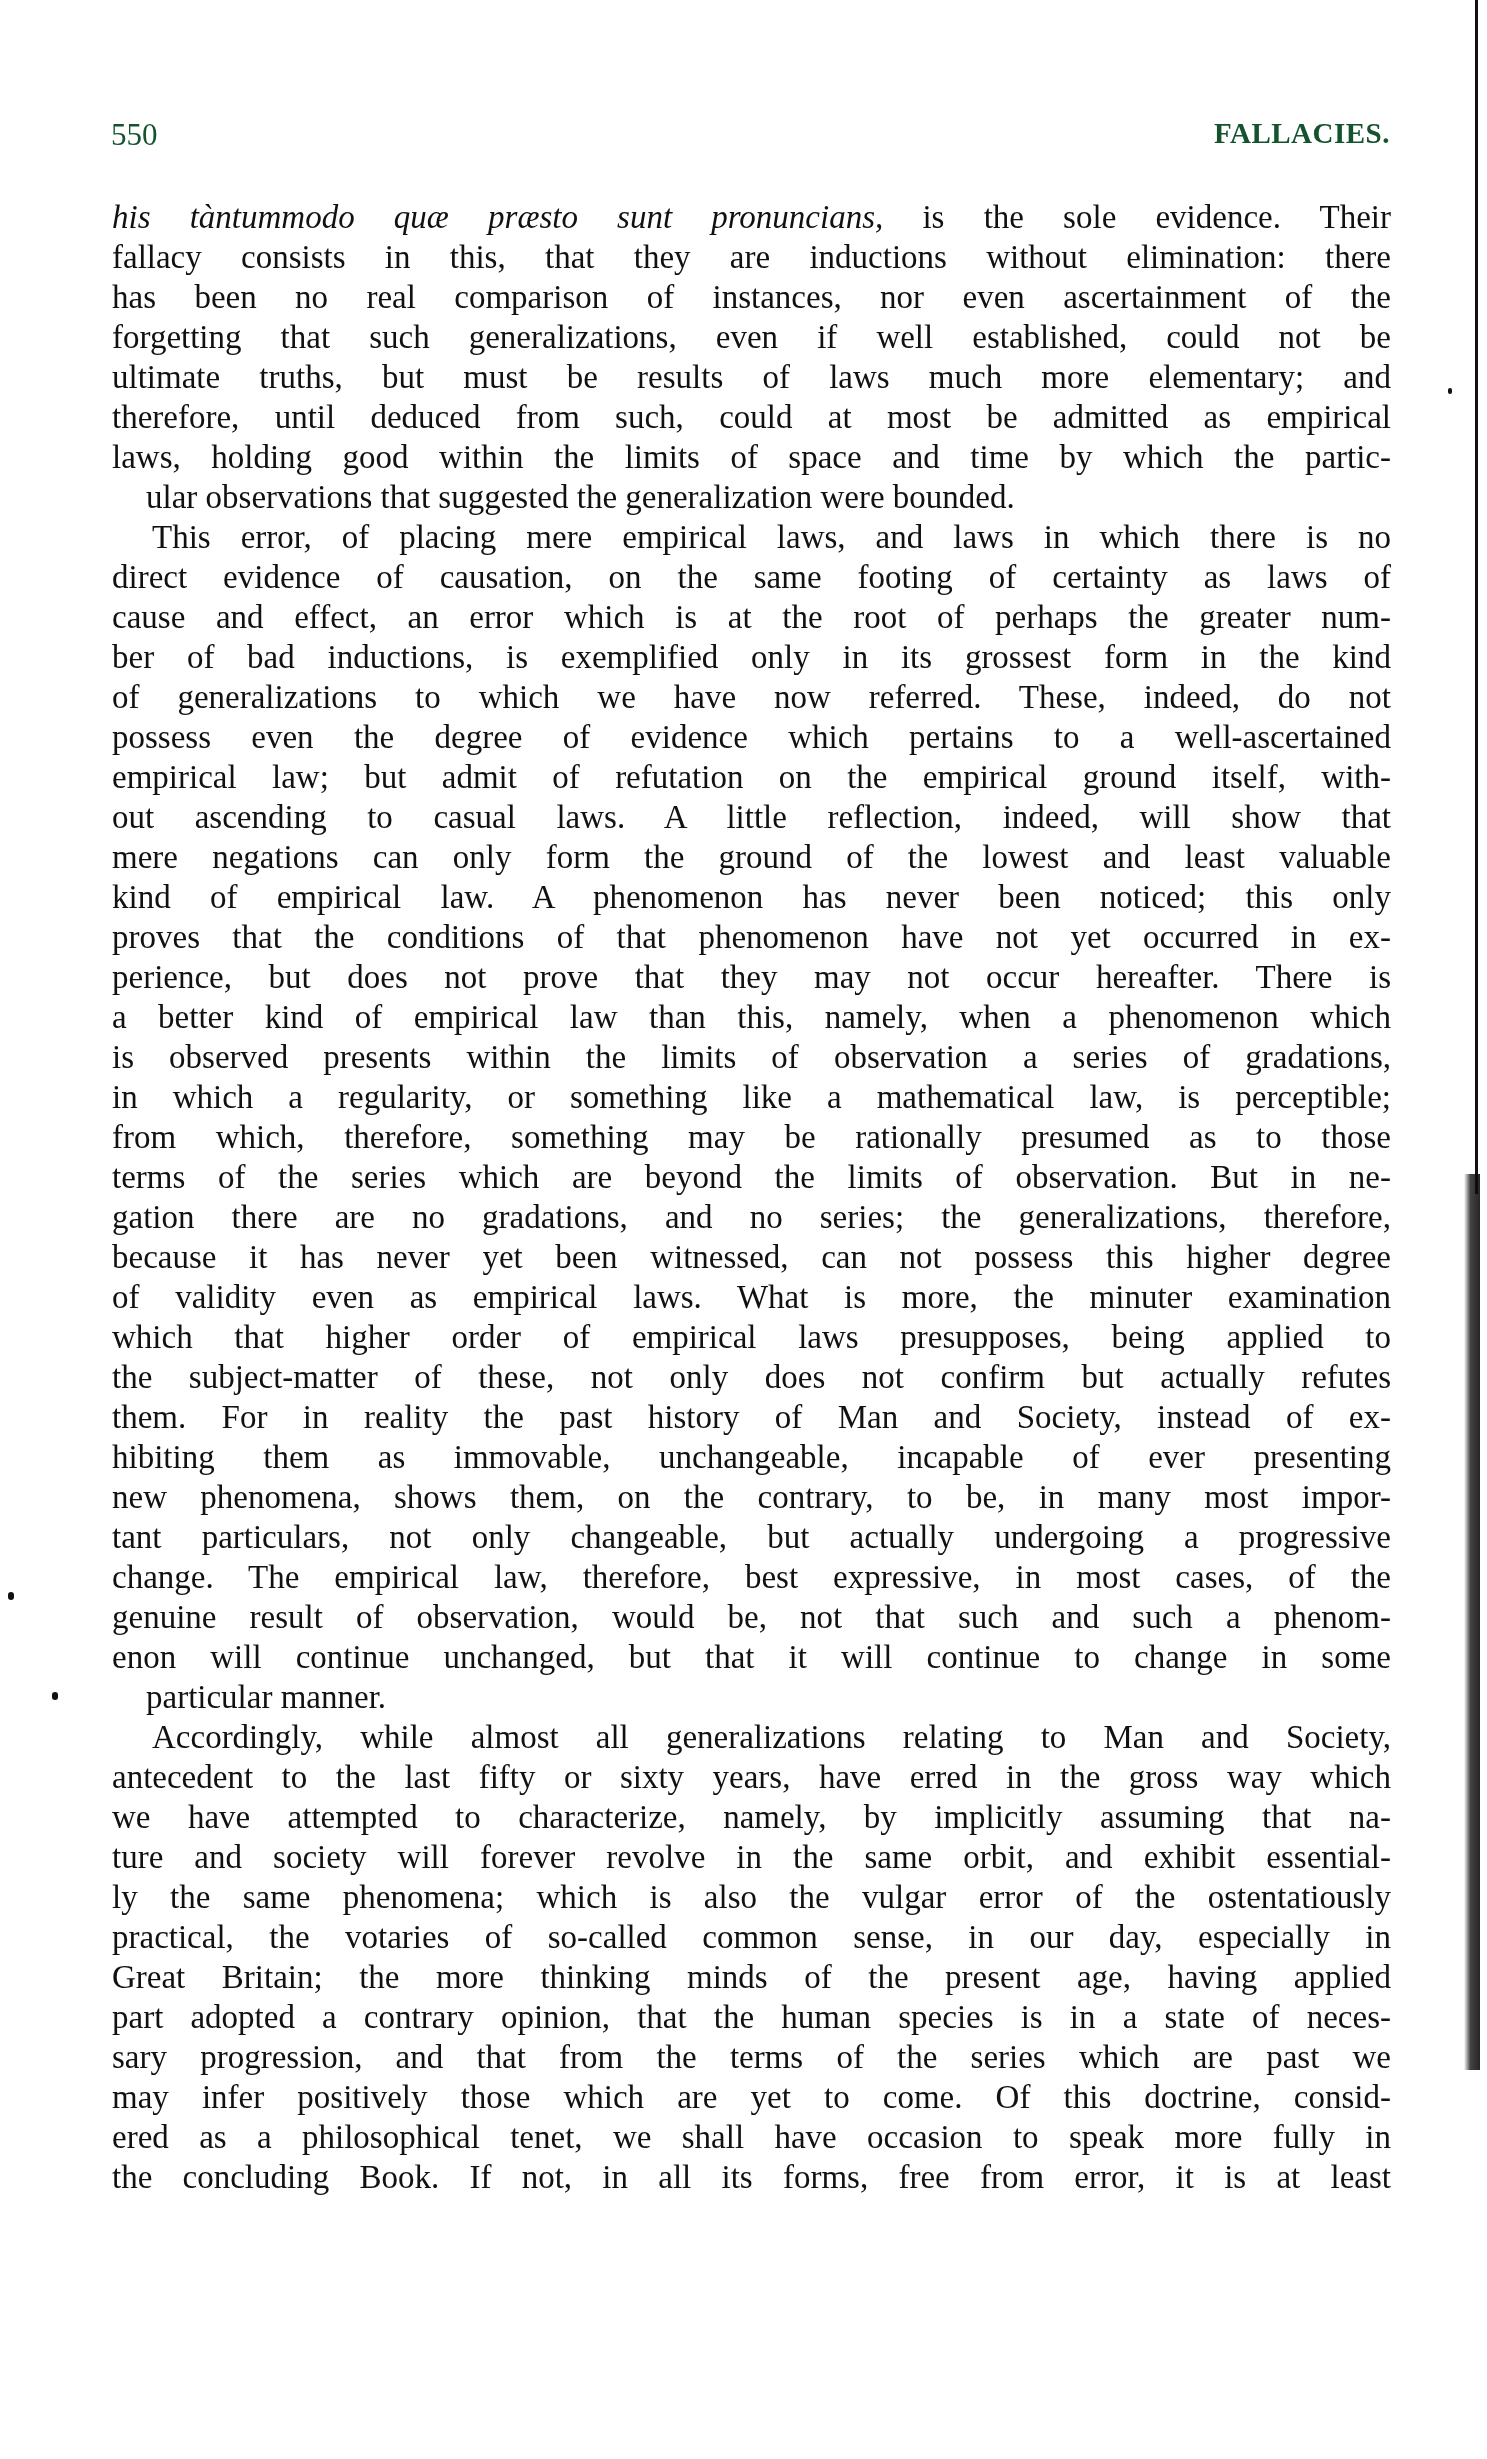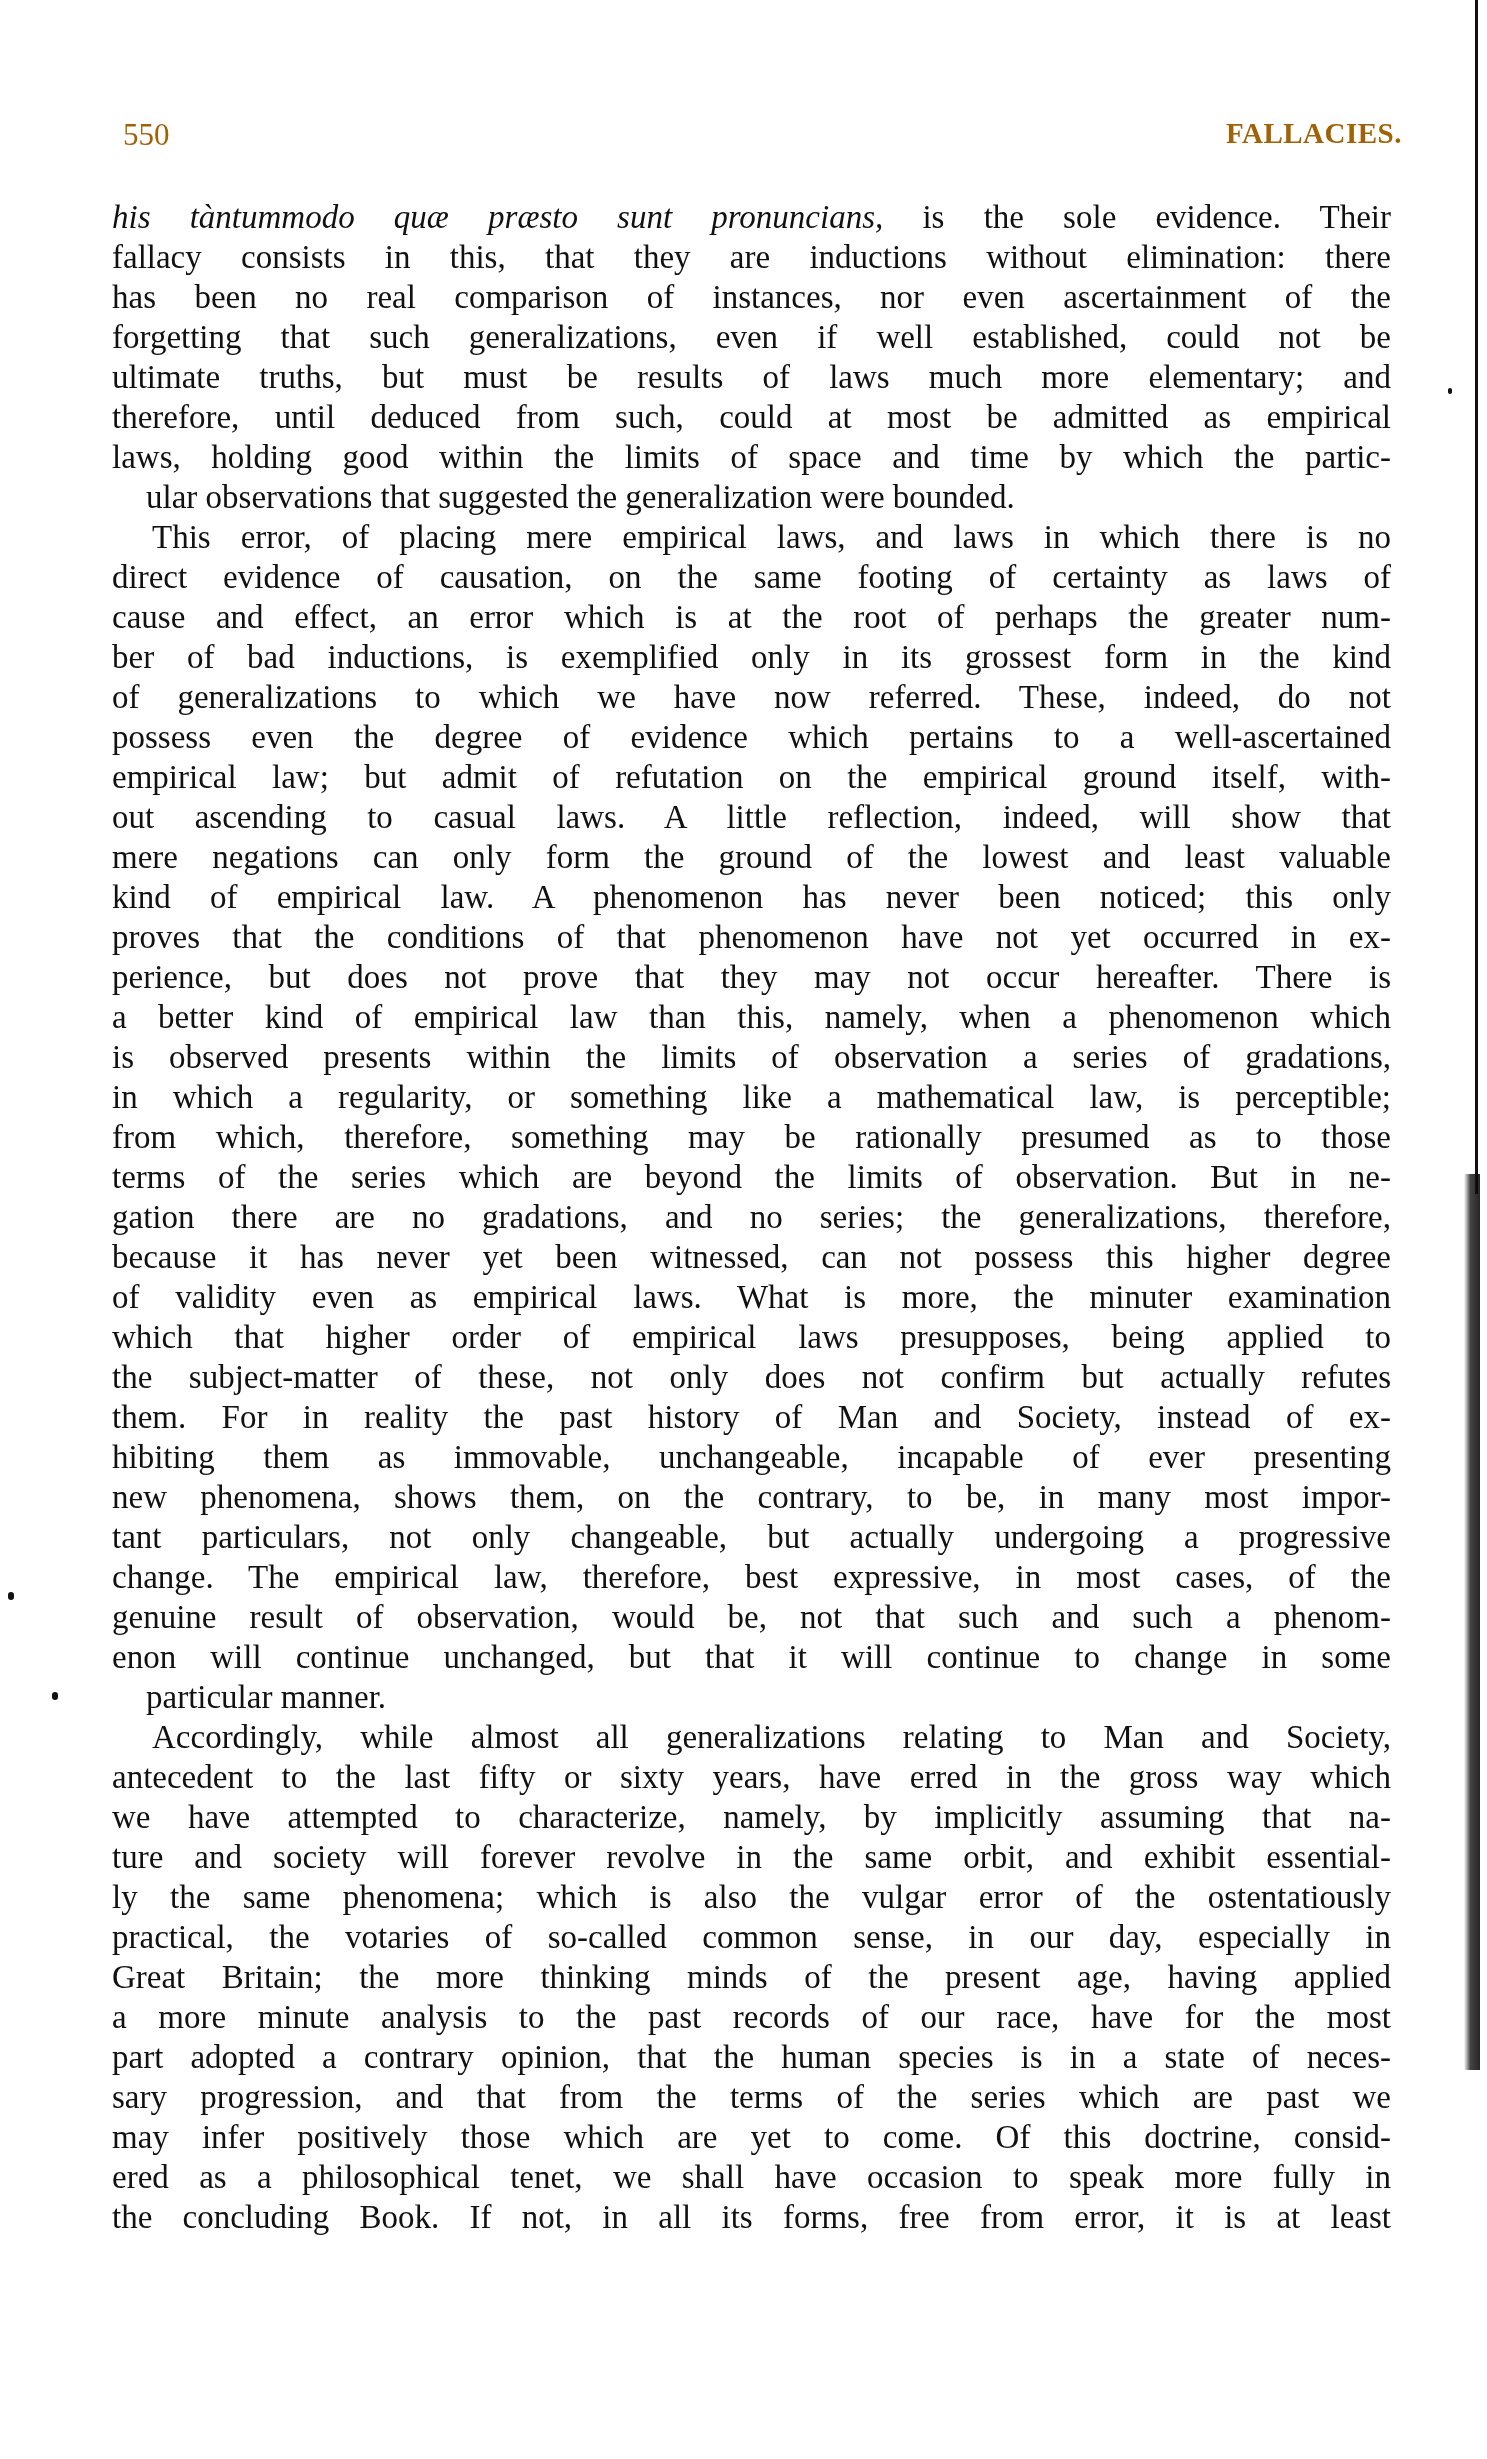--- a/index.html
+++ b/index.html
@@ -1,18 +1,18 @@
 <!DOCTYPE html>
 <html><head>
 <meta charset="utf-8">
 <style>
   html, body { margin:0; padding:0; background:#ffffff; }
   body { width:1488px; height:2460px; position:relative; overflow:hidden; }
   .page-header { position:absolute; top:117px; left:111px; width:1279px; height:40px;
-    font-family:"Liberation Serif","DejaVu Serif",serif; color:#a16207;margin-left:12px; }
+    font-family:"Liberation Serif","DejaVu Serif",serif; color:#14532d; }
   .page-number { position:absolute; left:0; top:0; font-size:31px; }
   .running-head { position:absolute; left:0; right:0; top:0; text-align:right; font-size:29px; font-weight:bold; letter-spacing:0.5px; }
   .body-text { position:absolute; top:197px; left:112px; width:1279px;
     font-family:Liberation Serif, serif; font-size:33px; line-height:40px;
     color:#111; text-align:justify; }
   .line { display:block; white-space:nowrap; text-align-last:justify; text-align:justify; height:40px; }
   .line.last { text-align-last:left;margin-left:34px; }
   .line.indent { padding-left:40px; }
   .it { font-style:italic; }
   .edge-dark { position:absolute; right:8px; top:1174px; width:16px; height:896px;
@@ -72,21 +72,20 @@
       <span class="line last"><span>particular manner.</span></span>
     </div>
     <div>
       <span class="line indent"><span>Accordingly, while almost all generalizations relating to Man and Society,</span></span>
       <span class="line"><span>antecedent to the last fifty or sixty years, have erred in the gross way which</span></span>
       <span class="line"><span>we have attempted to characterize, namely, by implicitly assuming that na-</span></span>
       <span class="line"><span>ture and society will forever revolve in the same orbit, and exhibit essential-</span></span>
       <span class="line"><span>ly the same phenomena; which is also the vulgar error of the ostentatiously</span></span>
       <span class="line"><span>practical, the votaries of so-called common sense, in our day, especially in</span></span>
       <span class="line"><span>Great Britain; the more thinking minds of the present age, having applied</span></span>
-      <span class="line"><span>a more minute analysis to the past records of our race, have for the most</span></span>
       <span class="line"><span>part adopted a contrary opinion, that the human species is in a state of neces-</span></span>
       <span class="line"><span>sary progression, and that from the terms of the series which are past we</span></span>
       <span class="line"><span>may infer positively those which are yet to come.  Of this doctrine, consid-</span></span>
       <span class="line"><span>ered as a philosophical tenet, we shall have occasion to speak more fully in</span></span>
       <span class="line"><span>the concluding Book.  If not, in all its forms, free from error, it is at least</span></span>
     </div>
   </div>
 
 <div class="edge-line"></div>
 <div class="edge-dark"></div>

